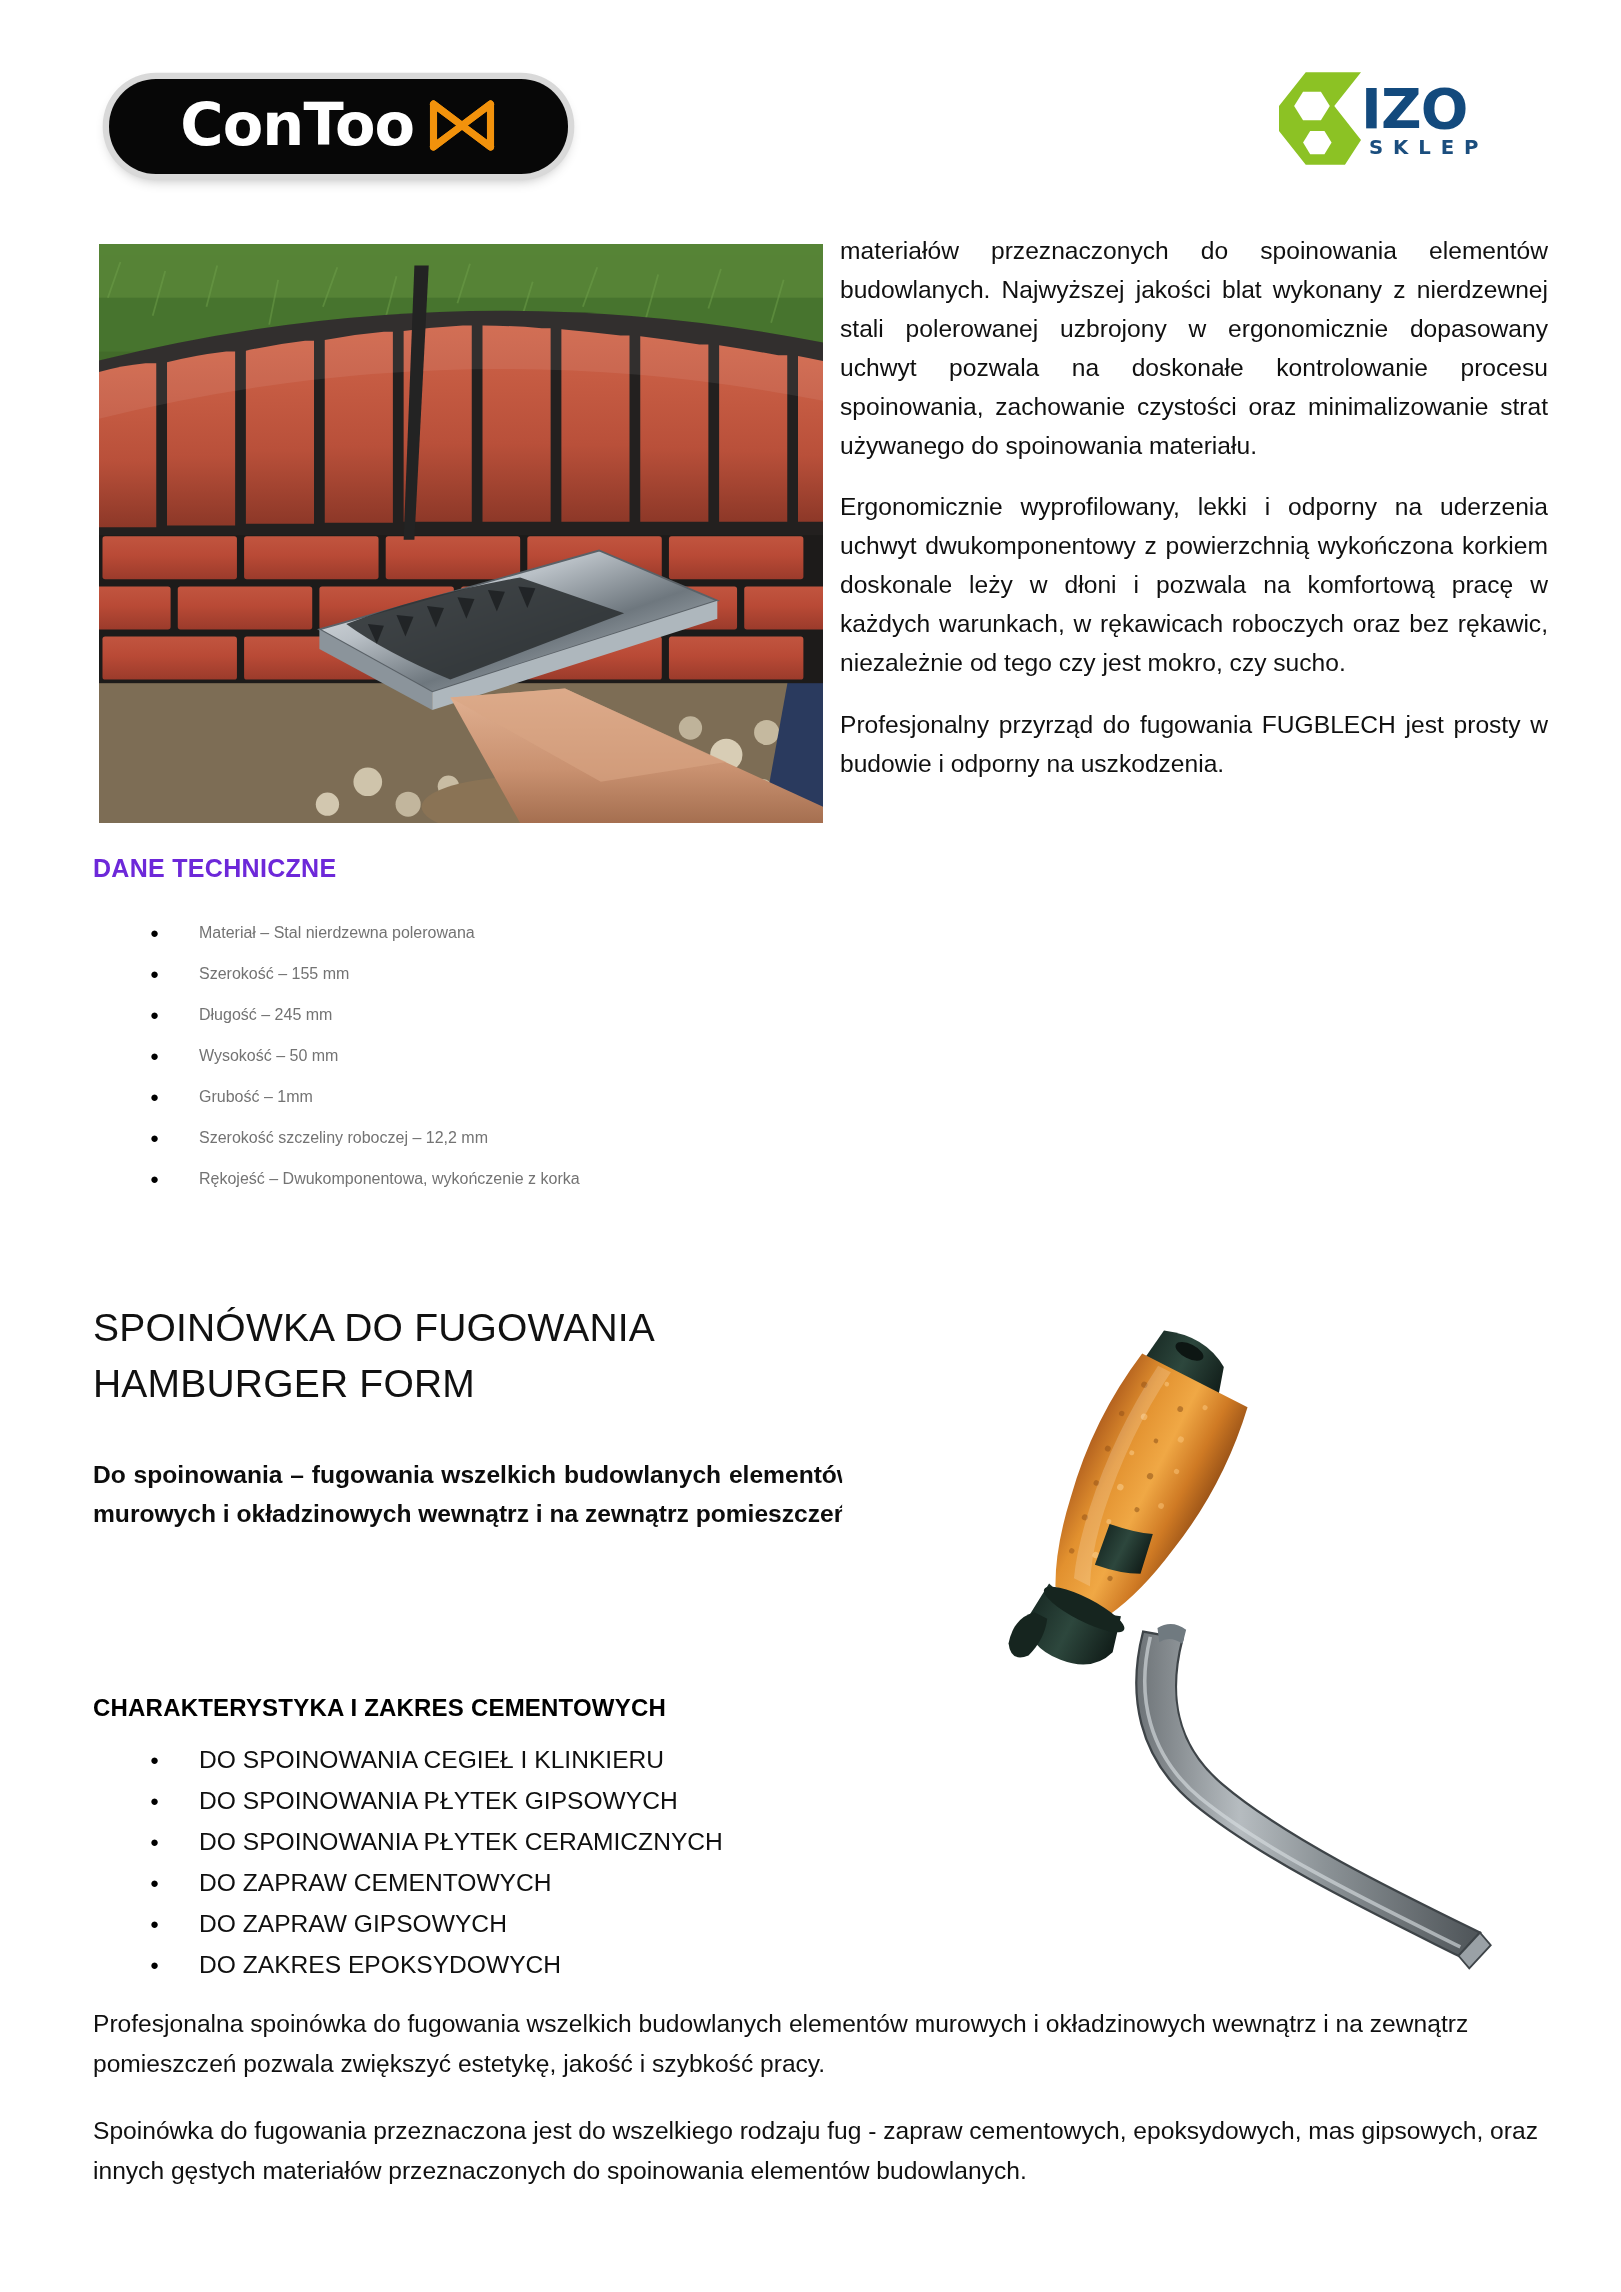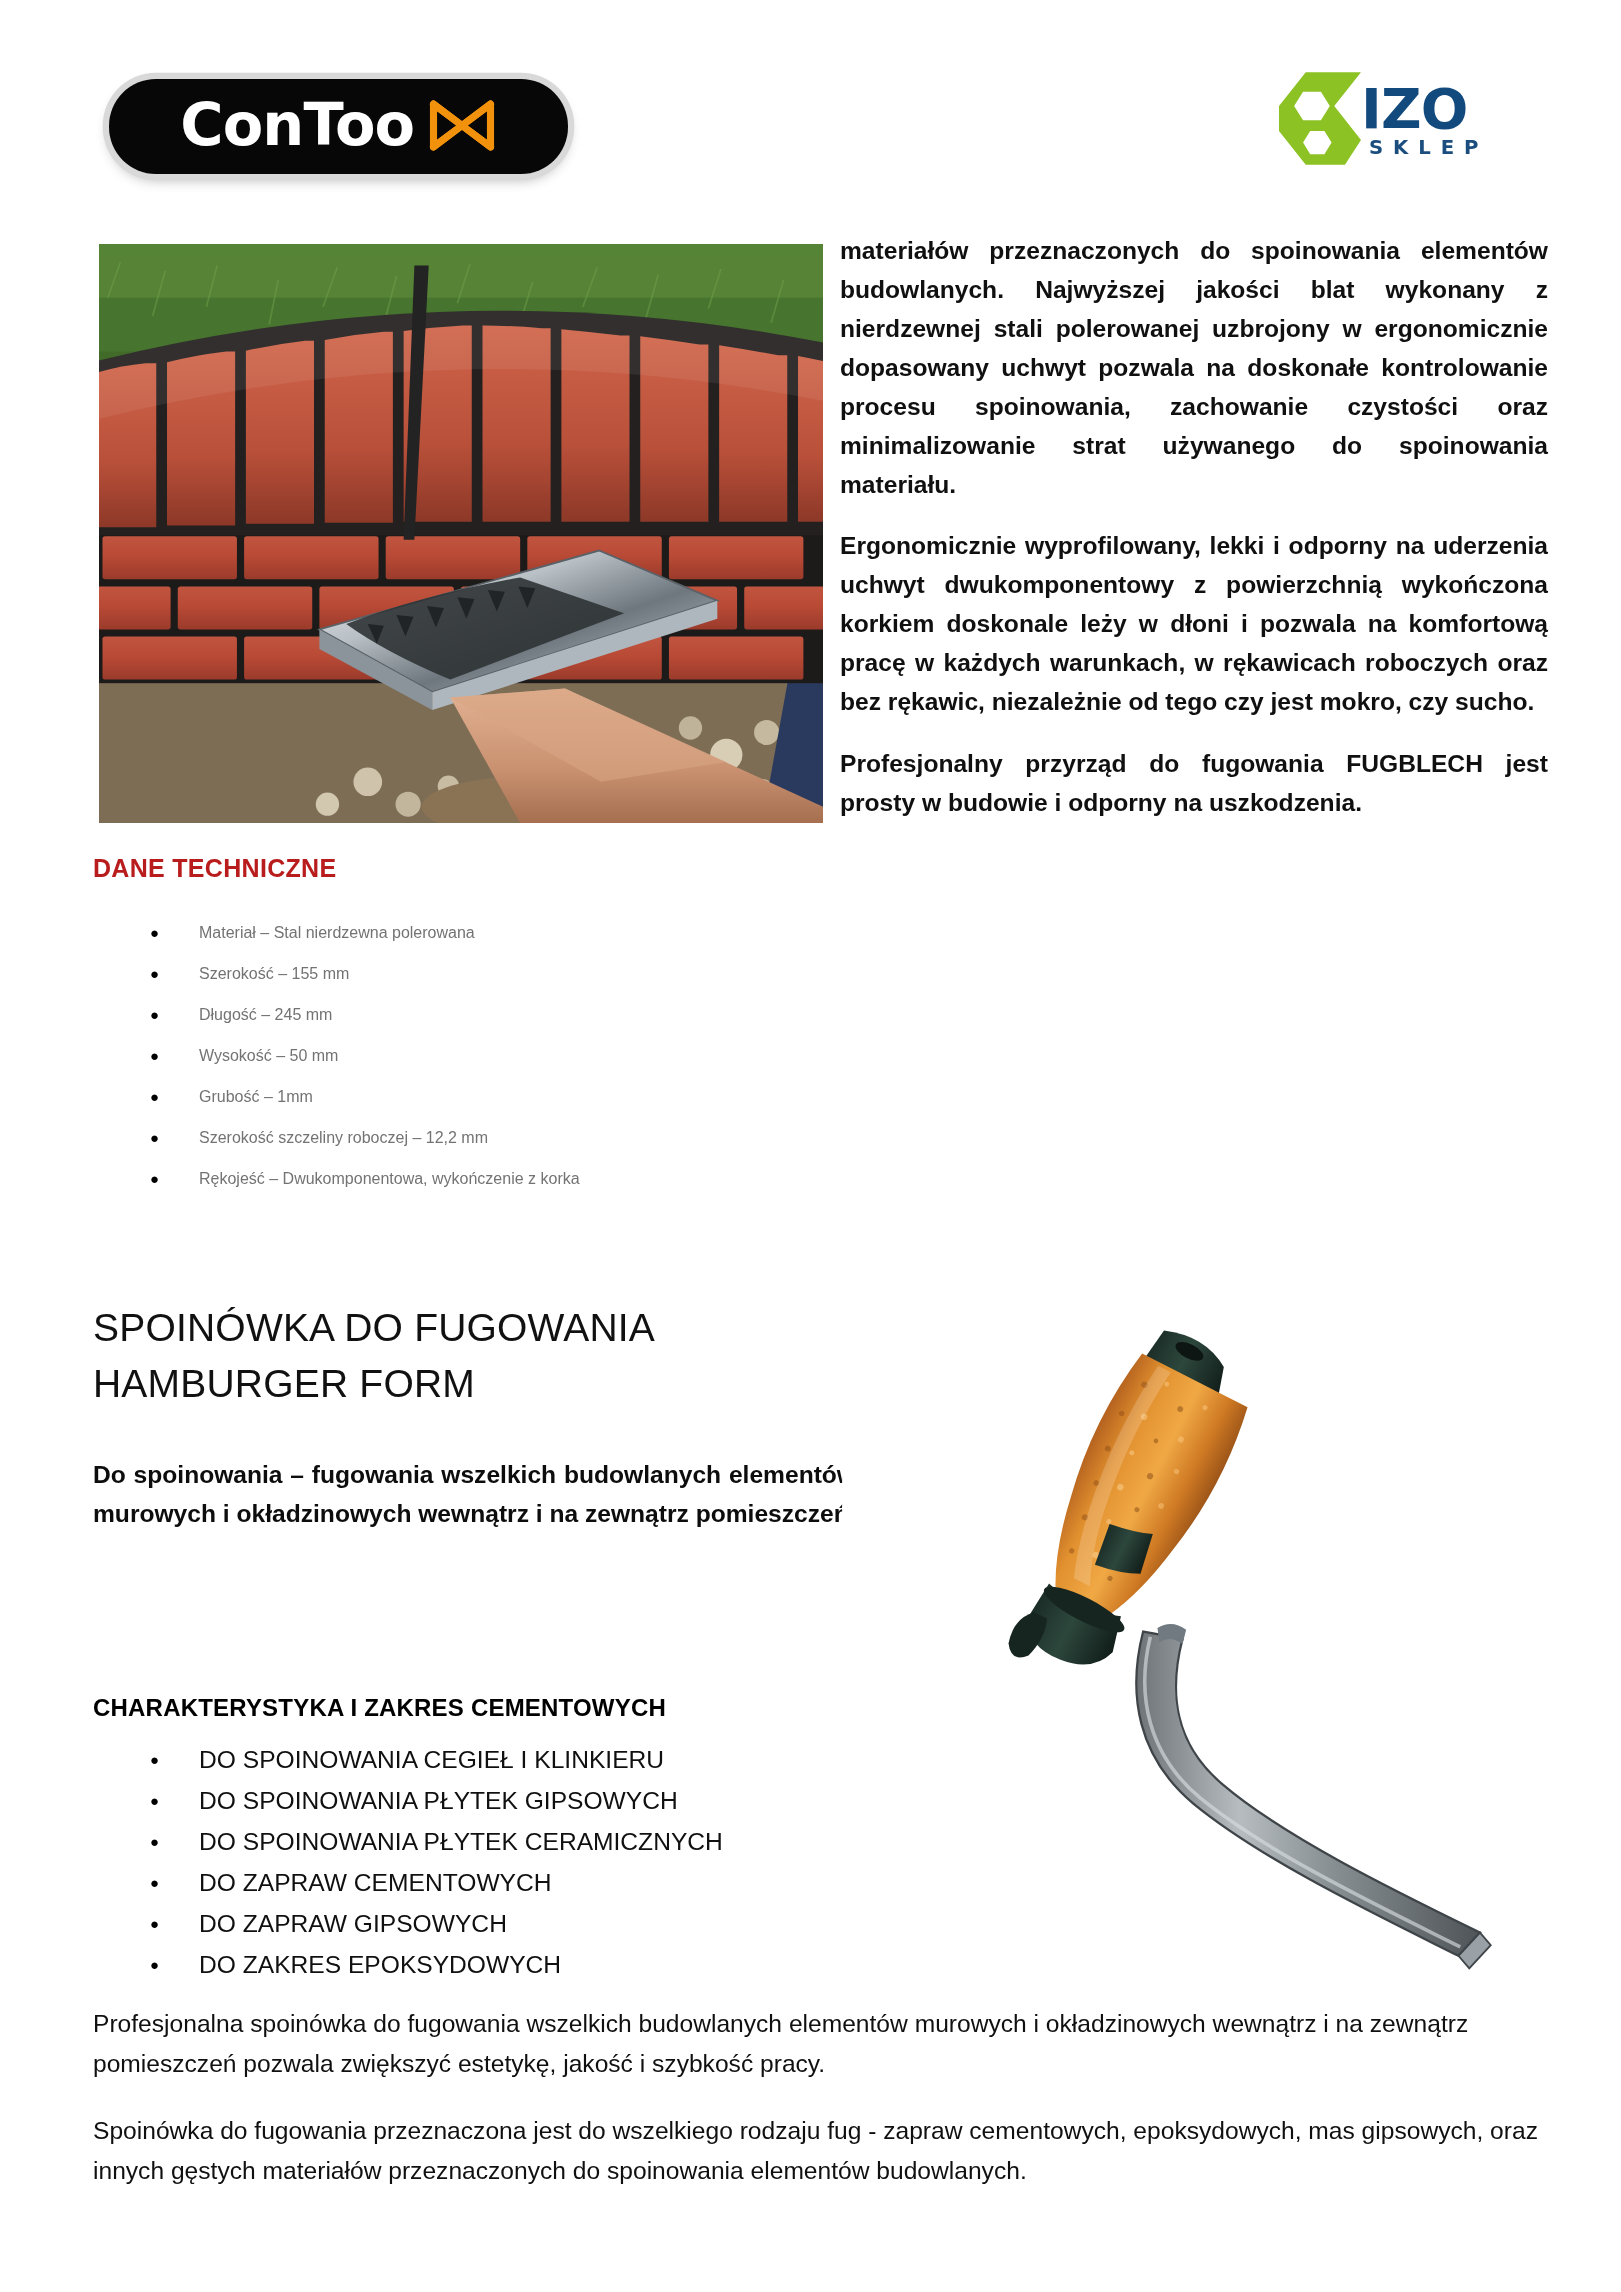--- a/index.html
+++ b/index.html
@@ -116,35 +116,34 @@
     width: 708px;
   }
   .body-par {
     font-family: "Liberation Sans", sans-serif;
     font-size: 24.6px;
     line-height: 39px;
     text-align: justify;
     margin: 0 0 22.4px 0;
     color: #101010;
     hyphens: none;
-    font-weight: bold;
   }
   .body-par:last-child { margin-bottom: 0; }
 
   
   .dane-heading {
     position: absolute;
     left: 93px;
     top: 853px;
     font-family: "Liberation Sans", sans-serif;
     font-weight: bold;
     font-size: 25px;
     line-height: 30px;
     letter-spacing: 0.3px;
-    color: #b91c1c;
+    color: #6d28d9;
   }
   .dane-list {
     position: absolute;
     left: 93px;
     top: 912px;
     width: 896px;
     margin: 0;
     padding: 0;
     list-style: none;
   }

